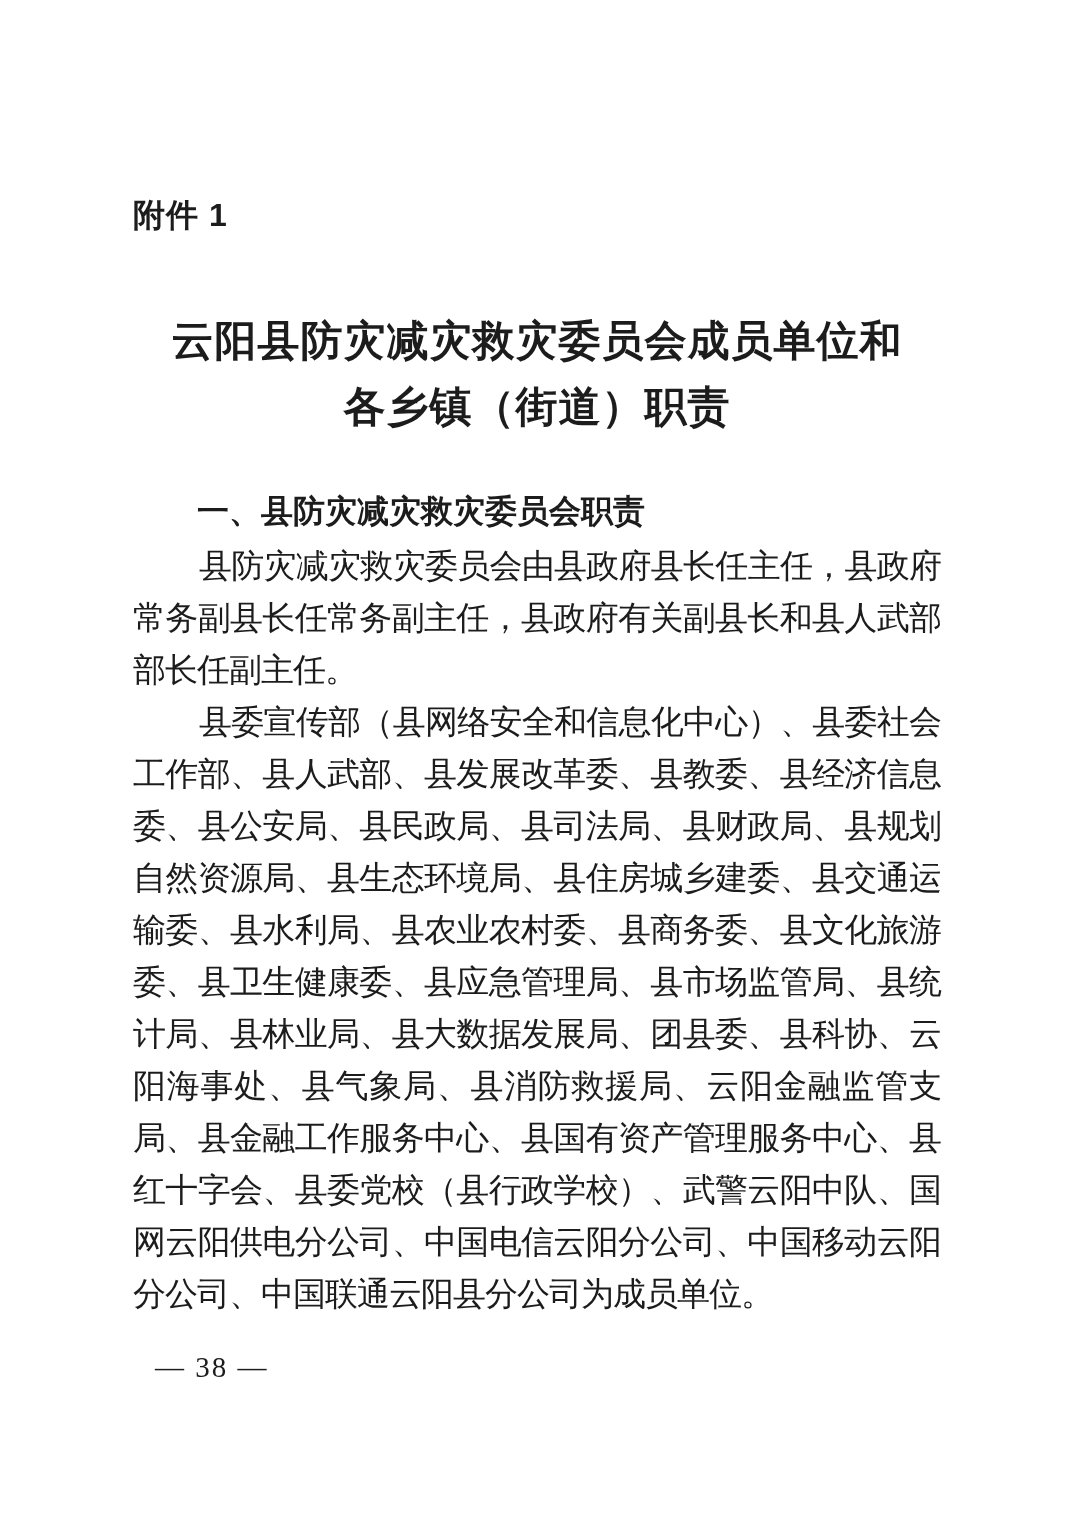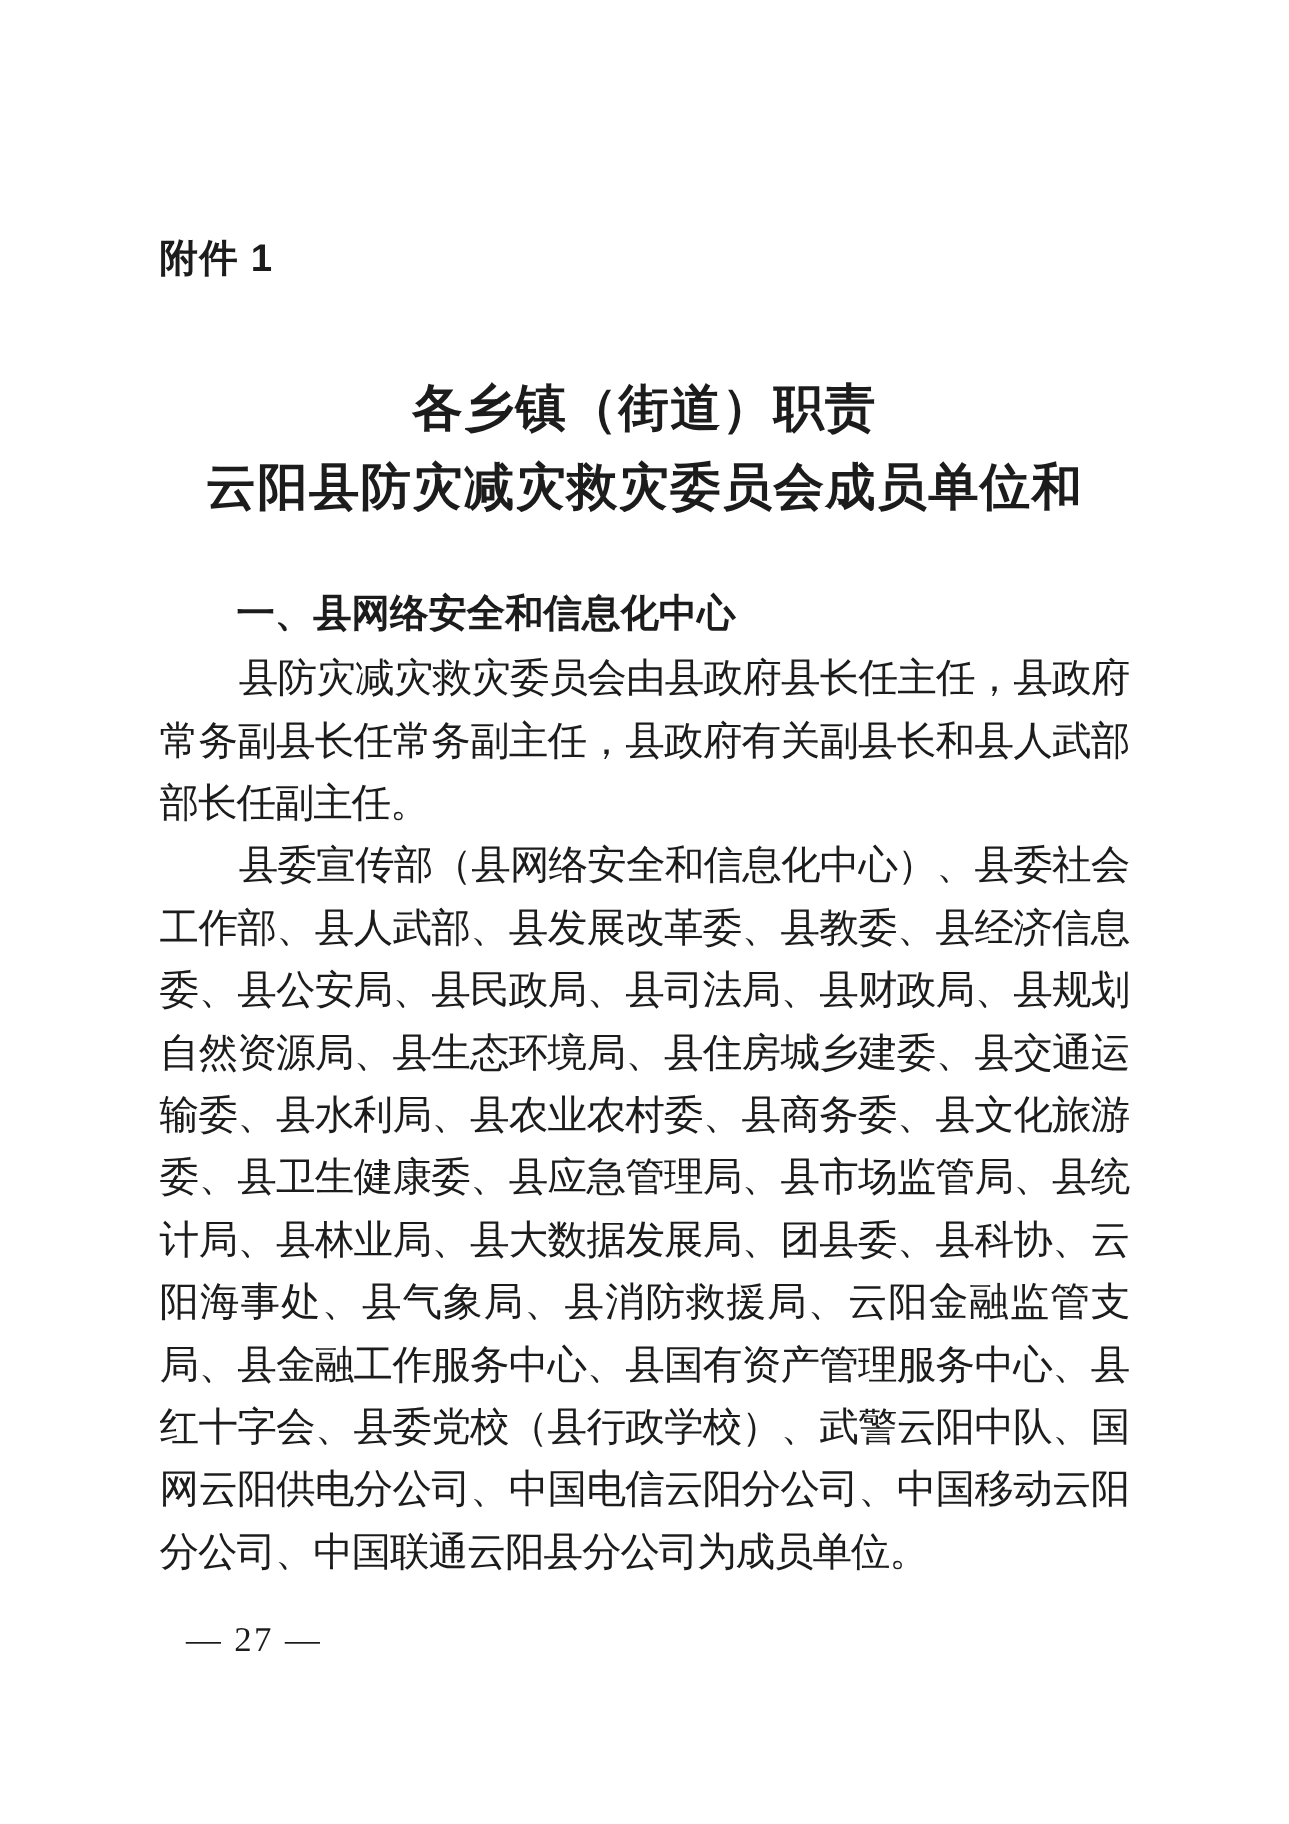--- a/index.html
+++ b/index.html
@@ -66,26 +66,26 @@
   }
 </style>
 </head>
 <body>
 
 <div class="page">
 
   <div class="attachment">附件 1</div>
 
   <h1 class="title">
+    <span class="title-line">云阳县防灾减灾救灾委员会成员单位和</span>
     <span class="title-line">各乡镇（街道）职责</span>
-    <span class="title-line">云阳县防灾减灾救灾委员会成员单位和</span>
   </h1>
 
-  <h2 class="heading">一、县网络安全和信息化中心</h2>
+  <h2 class="heading">一、县防灾减灾救灾委员会职责</h2>
 
   <p class="body-para first">县防灾减灾救灾委员会由县政府县长任主任，县政府常务副县长任常务副主任，县政府有关副县长和县人武部部长任副主任。</p>
 
   <p class="body-para">县委宣传部（县网络安全和信息化中心）、县委社会工作部、县人武部、县发展改革委、县教委、县经济信息委、县公安局、县民政局、县司法局、县财政局、县规划自然资源局、县生态环境局、县住房城乡建委、县交通运输委、县水利局、县农业农村委、县商务委、县文化旅游委、县卫生健康委、县应急管理局、县市场监管局、县统计局、县林业局、县大数据发展局、团县委、县科协、云阳海事处、县气象局、县消防救援局、云阳金融监管支局、县金融工作服务中心、县国有资产管理服务中心、县红十字会、县委党校（县行政学校）、武警云阳中队、国网云阳供电分公司、中国电信云阳分公司、中国移动云阳分公司、中国联通云阳县分公司为成员单位。</p>
 
 
-  <div class="page-number">— 27 —</div>
+  <div class="page-number">— 38 —</div>
 
 </div>
 
 </body></html>

